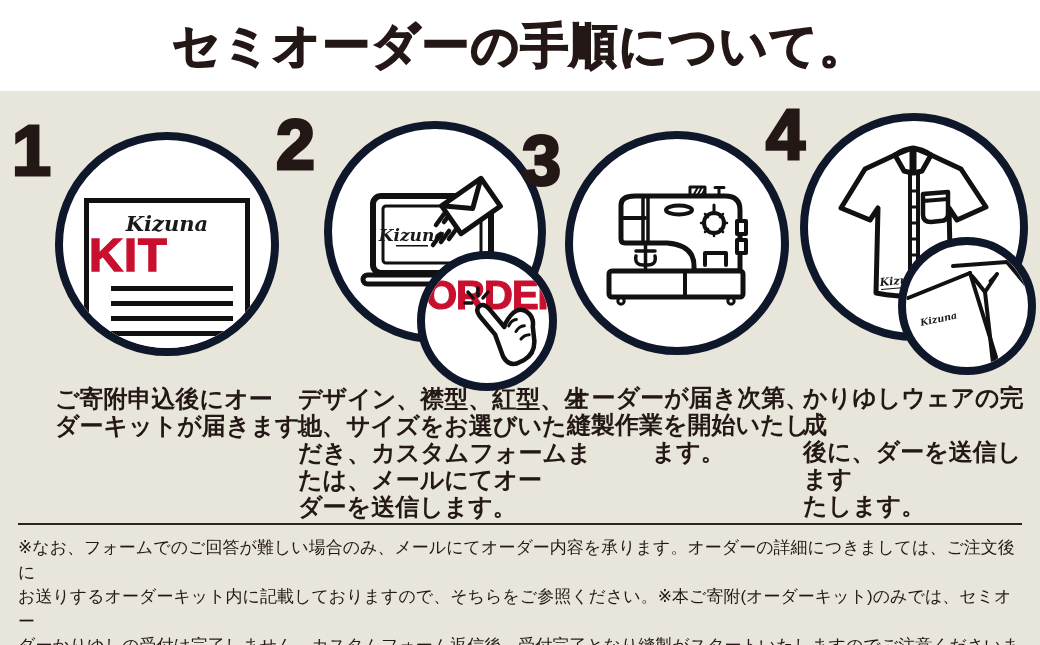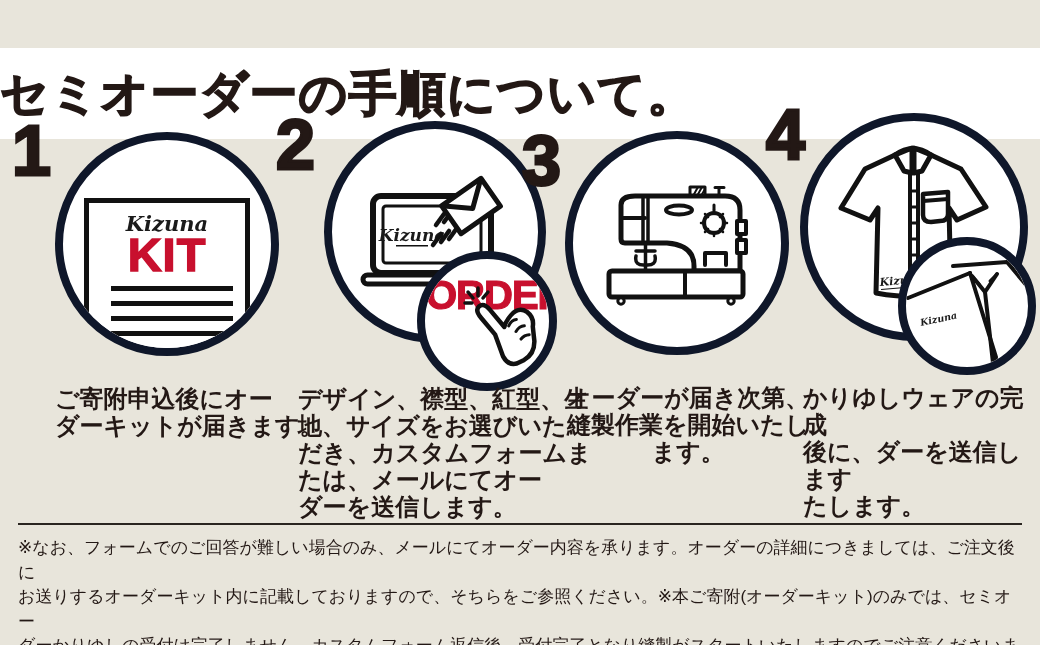--- a/index.html
+++ b/index.html
@@ -1,33 +1,33 @@
 <!DOCTYPE html>
 <html><head>
 <meta charset="utf-8">
 <style>
   html,body{margin:0;padding:0;}
   body{width:1040px;height:645px;position:relative;overflow:hidden;
        background:#e8e5db;font-family:"Liberation Sans","DejaVu Sans",sans-serif;color:#231815;}
   .header{position:absolute;left:0;top:0;width:1040px;height:91px;background:#ffffff;
-          display:flex;align-items:center;margin-top:48px;}
+          display:flex;align-items:center;justify-content:center;}
   .title{font-size:48px;font-weight:900;letter-spacing:1px;color:#231815;
          -webkit-text-stroke:1.5px #231815;}
   .num{position:absolute;font-size:70px;line-height:1;font-weight:900;color:#231815;
        -webkit-text-stroke:3px #231815;z-index:5;}
   .circle{position:absolute;background:#ffffff;border:8px solid #0f172a;border-radius:50%;
           overflow:hidden;z-index:2;}
   .circle svg{position:absolute;left:0;top:0;}
   
   .kit-doc{position:absolute;left:21px;top:58px;width:156px;height:170px;background:#fff;
            border:5px solid #111;}
   .kit-brand{position:absolute;left:0;top:8px;width:100%;text-align:center;
              font-family:"DejaVu Serif","Liberation Serif",serif;font-style:italic;font-weight:bold;
              font-size:21px;color:#1a1a1a;}
-  .kit-title{position:absolute;left:0;top:28px;width:100%;text-align:center;
+  .kit-title{position:absolute;left:0;top:28px;width:100%;
              font-size:47px;font-weight:900;color:#c8102e;-webkit-text-stroke:1.5px #c8102e;
              letter-spacing:1px;line-height:1;}
   .kit-line{position:absolute;left:22px;width:122px;height:4.5px;background:#111;}
   
   .order-label{position:absolute;left:1px;top:14px;font-size:40px;font-weight:900;
                color:#c8102e;-webkit-text-stroke:1.2px #c8102e;letter-spacing:-1px;white-space:nowrap;}
   .caption{position:absolute;font-size:24px;line-height:27px;font-weight:700;color:#231815;
            white-space:pre-line;z-index:4;}
   .divider{position:absolute;left:18px;top:523px;width:1004px;height:2px;background:#2a2520;}
   .footnote{position:absolute;left:18px;top:536px;width:1006px;font-size:17px;line-height:24.5px;

